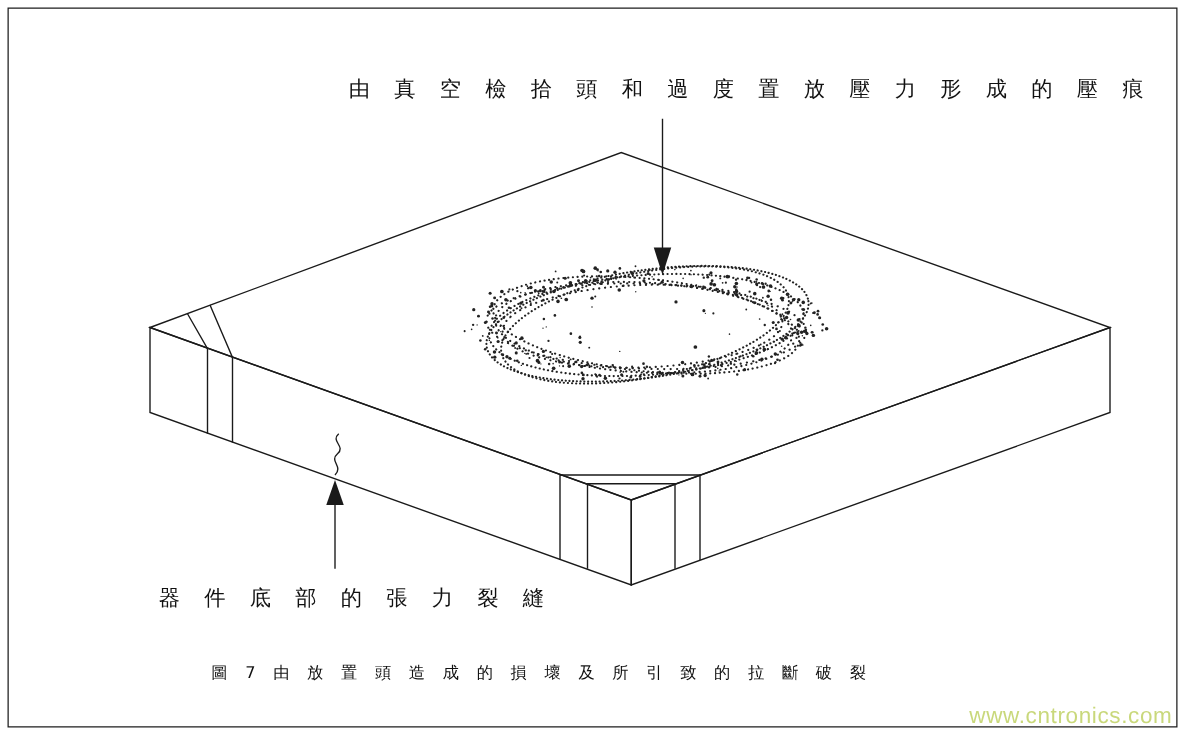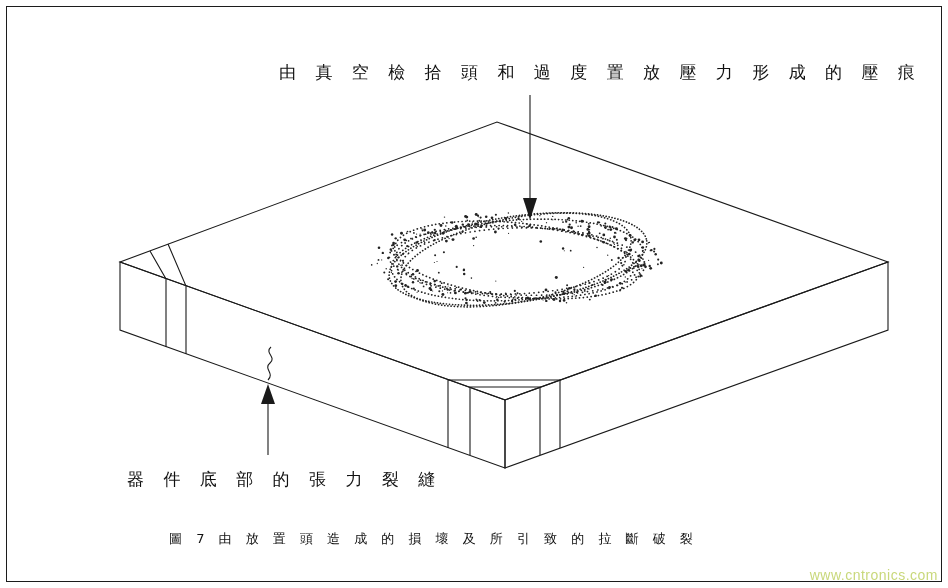--- a/index.html
+++ b/index.html
@@ -6,21 +6,21 @@
   #page{position:relative;width:948px;height:588px;background:#fff;overflow:hidden;
         font-family:"DejaVu Sans",sans-serif;}
   #frame{position:absolute;left:6px;top:6px;right:6px;bottom:6px;border:1px solid #1c1c1c;}
   .label{position:absolute;white-space:nowrap;font-size:17px;line-height:20px;color:#111;
          letter-spacing:7px;font-family:"DejaVu Sans",sans-serif;}
   .caption{position:absolute;white-space:nowrap;font-size:13px;line-height:20px;color:#111;
          letter-spacing:5px;font-family:"DejaVu Sans",sans-serif;}
   #top-label{left:279px;top:62px;}
   #bottom-label{left:127px;top:469px;}
   #fig-caption{left:169px;top:529px;}
-  #watermark{position:absolute;right:10px;bottom:5px;font-size:14px;letter-spacing:0.5px;
+  #watermark{position:absolute;right:10px;bottom:5px;font-size:18px;letter-spacing:0.5px;
          color:#c9d87b;font-family:"Liberation Sans",sans-serif;}
   svg{position:absolute;left:0;top:0;}
   .ln{stroke:#1a1a1a;stroke-width:1.1;fill:none;}
   .hd{fill:#1a1a1a;stroke:none;}
   .stip{stroke:#222;fill:none;stroke-width:1.7;stroke-linecap:round;}
 </style>
 </head>
 <body>
 
 <div id="page">

